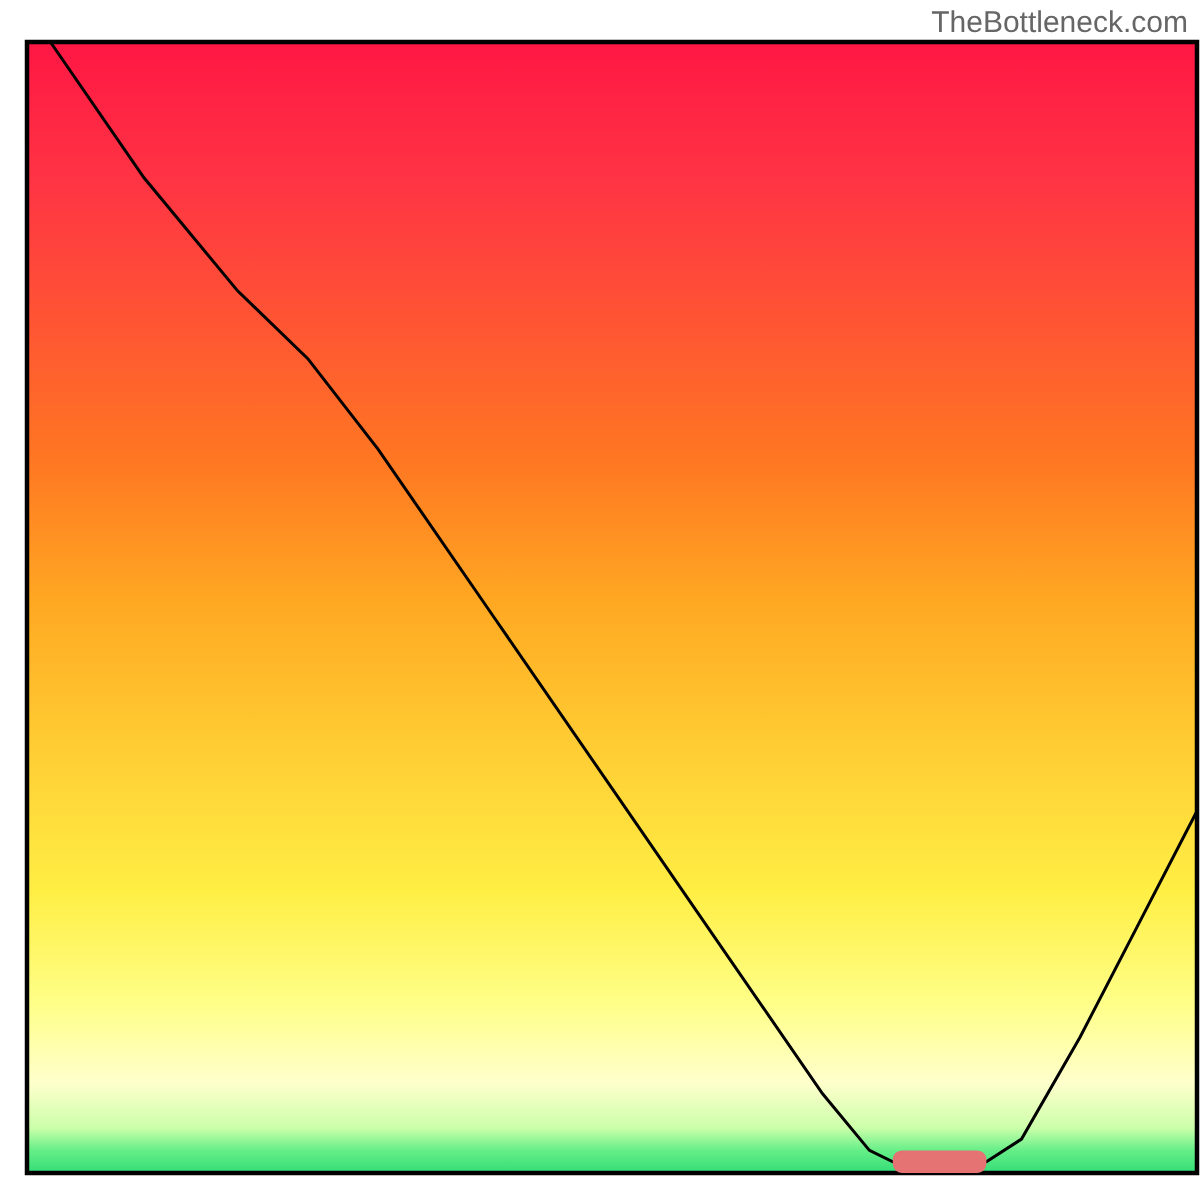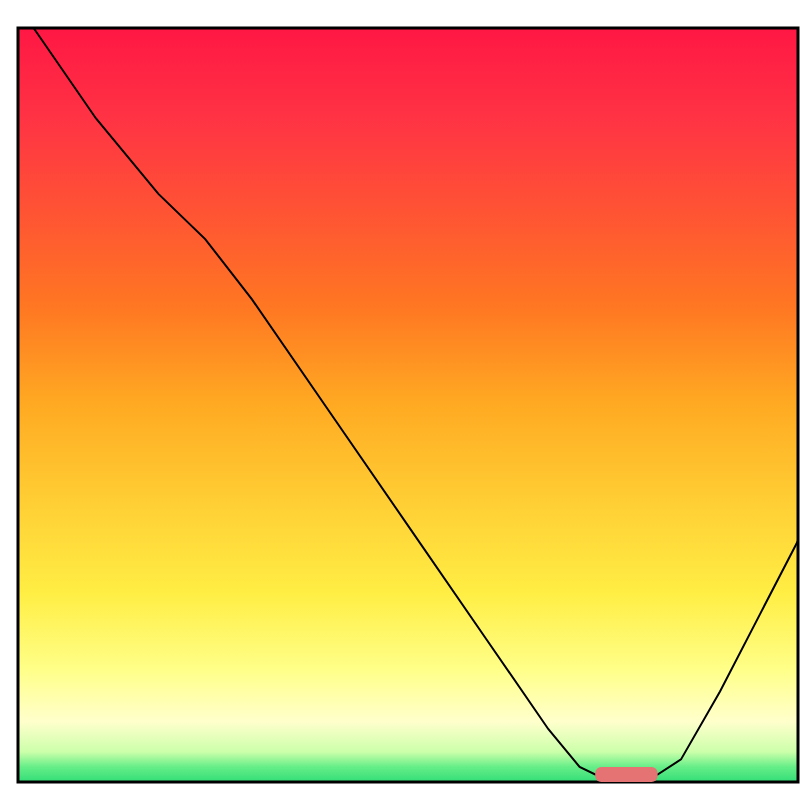--- a/index.html
+++ b/index.html
@@ -25,20 +25,21 @@
     z-index: 10;
   }
   svg {
     display: block;
   }
 </style>
 </head>
 <body>
 
 <div class="chart-container">
+  <div class="watermark">TheBottleneck.com</div>
   <svg width="800" height="800" viewBox="0 0 800 800">
     <defs>
       <linearGradient id="bg-gradient" x1="0%" y1="0%" x2="0%" y2="100%">
       <stop offset="0%" stop-color="#ff1744"></stop>
           <stop offset="12%" stop-color="#ff3344"></stop>
           <stop offset="25%" stop-color="#ff5533"></stop>
           <stop offset="37%" stop-color="#ff7722"></stop>
           <stop offset="50%" stop-color="#ffaa22"></stop>
           <stop offset="62%" stop-color="#ffcc33"></stop>
           <stop offset="75%" stop-color="#ffee44"></stop>

